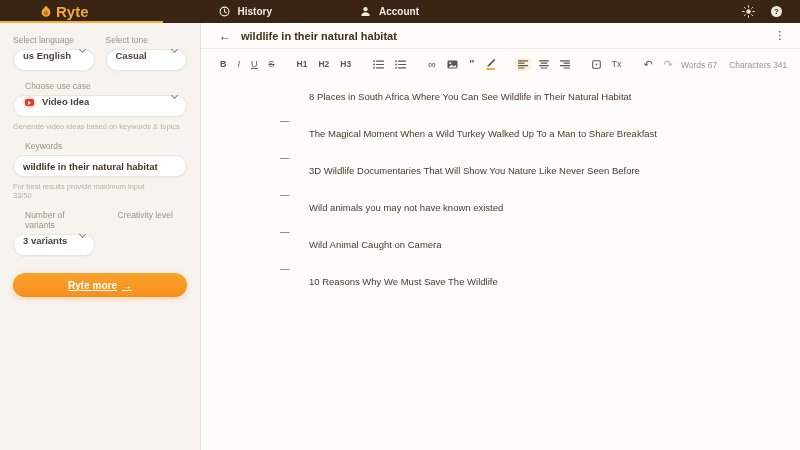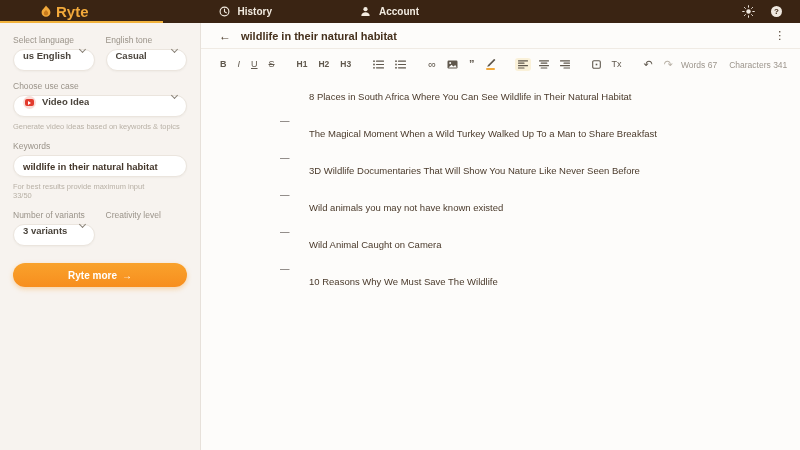--- a/index.html
+++ b/index.html
@@ -24,21 +24,21 @@
     background:#F2B33D; }
 
   
   .body { display:flex; height:427px; }
   .sidebar { width:201px; background:#F7F3EF; border-right:1px solid #E7E1DA;
     padding:12px 13px; flex-shrink:0; }
   .main { flex:1; display:flex; flex-direction:column; background:#FDFCFA; }
 
   
   .fld-label { display:block; font-size:8.5px; color:#9A9389; margin:0 0 4px; }
-  .mt { margin-top:10px; }
+  .mt { margin-top:10px;margin-left:12px; }
   .row2 { display:flex; gap:11px; }
   .row2 > div { flex:1 1 0; min-width:0; }
   .select, .pill-input { height:22px; width:100%; background:#fff;
     border:1px solid #EBE5DE; border-radius:12px; display:flex; 
     padding:0 9px; font-size:9.5px; color:#4A443C; font-weight:600;
     box-shadow:0 1px 2px rgba(60,40,20,.04); cursor:pointer; }
   .select .val { white-space:nowrap; overflow:hidden; }
   .chev { width:5px; height:5px; border-right:1.4px solid #8A8378;
     border-bottom:1.4px solid #8A8378; transform:rotate(45deg);
     margin-left:auto; margin-top:-3px; flex-shrink:0; }
@@ -50,21 +50,21 @@
   .yt-play { width:0; height:0; border-left:3px solid #fff;
     border-top:2px solid transparent; border-bottom:2px solid transparent; }
   .helper { font-size:7.5px; color:#B8B1A6; margin-top:5px; }
   .helper-row { display:flex; justify-content:space-between; font-size:7.5px;
     color:#B8B1A6; margin-top:5px;flex-direction:column; }
   .pill-input { font-family:inherit; outline:none; color:#43362A; }
   .ryte-btn { margin-top:17px; width:100%; height:24px; border:none;
     border-radius:12px; background:linear-gradient(180deg,#F9A22C,#F78E1E);
     color:#fff; font-size:10px; font-weight:bold; font-family:inherit;
     display:flex; align-items:center; justify-content:center; gap:5px;
-    box-shadow:0 2px 5px rgba(247,148,30,.35); cursor:pointer; }
+    box-shadow:0 2px 5px rgba(247,148,30,.35); cursor:pointer;text-decoration:underline; }
 
   
   .main-header { height:26px; display:flex; align-items:center; padding:0 18px;
     border-bottom:1px solid #F0EBE4; }
   .back { font-size:12px; color:#4A3B2B; margin-right:10px; cursor:pointer; }
   .doc-title { font-size:11px; font-weight:bold; color:#45301C; }
   .kebab { margin-left:auto; font-size:11px; color:#4A3B2B; cursor:pointer; }
 
   
   .toolbar { display:flex; align-items:center; padding:8px 16px 5px; }
@@ -143,21 +143,21 @@
   <aside class="sidebar">
     <div class="row2">
       <div>
         <span class="fld-label">Select language</span>
         <div class="select">
           <span class="val">us English</span>
           <span class="chev"></span>
         </div>
       </div>
       <div>
-        <span class="fld-label">English tone</span>
+        <span class="fld-label">Select tone</span>
         <div class="select">
           <span class="val">Casual</span>
           <span class="chev"></span>
         </div>
       </div>
     </div>
 
     <span class="fld-label mt">Choose use case</span>
     <div class="select">
       <span class="yt-badge">

